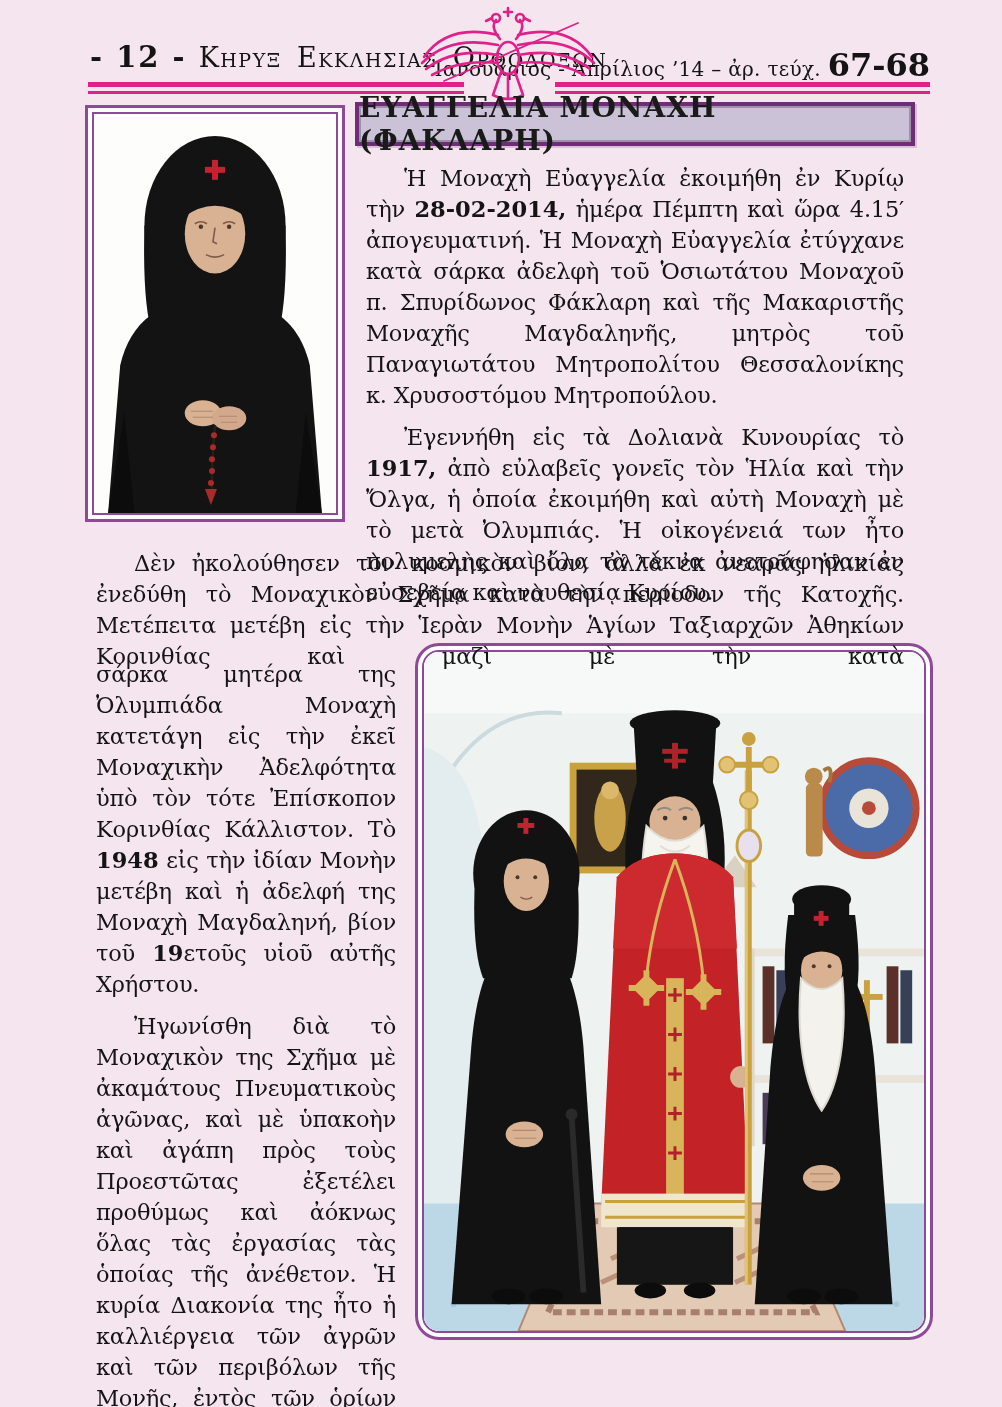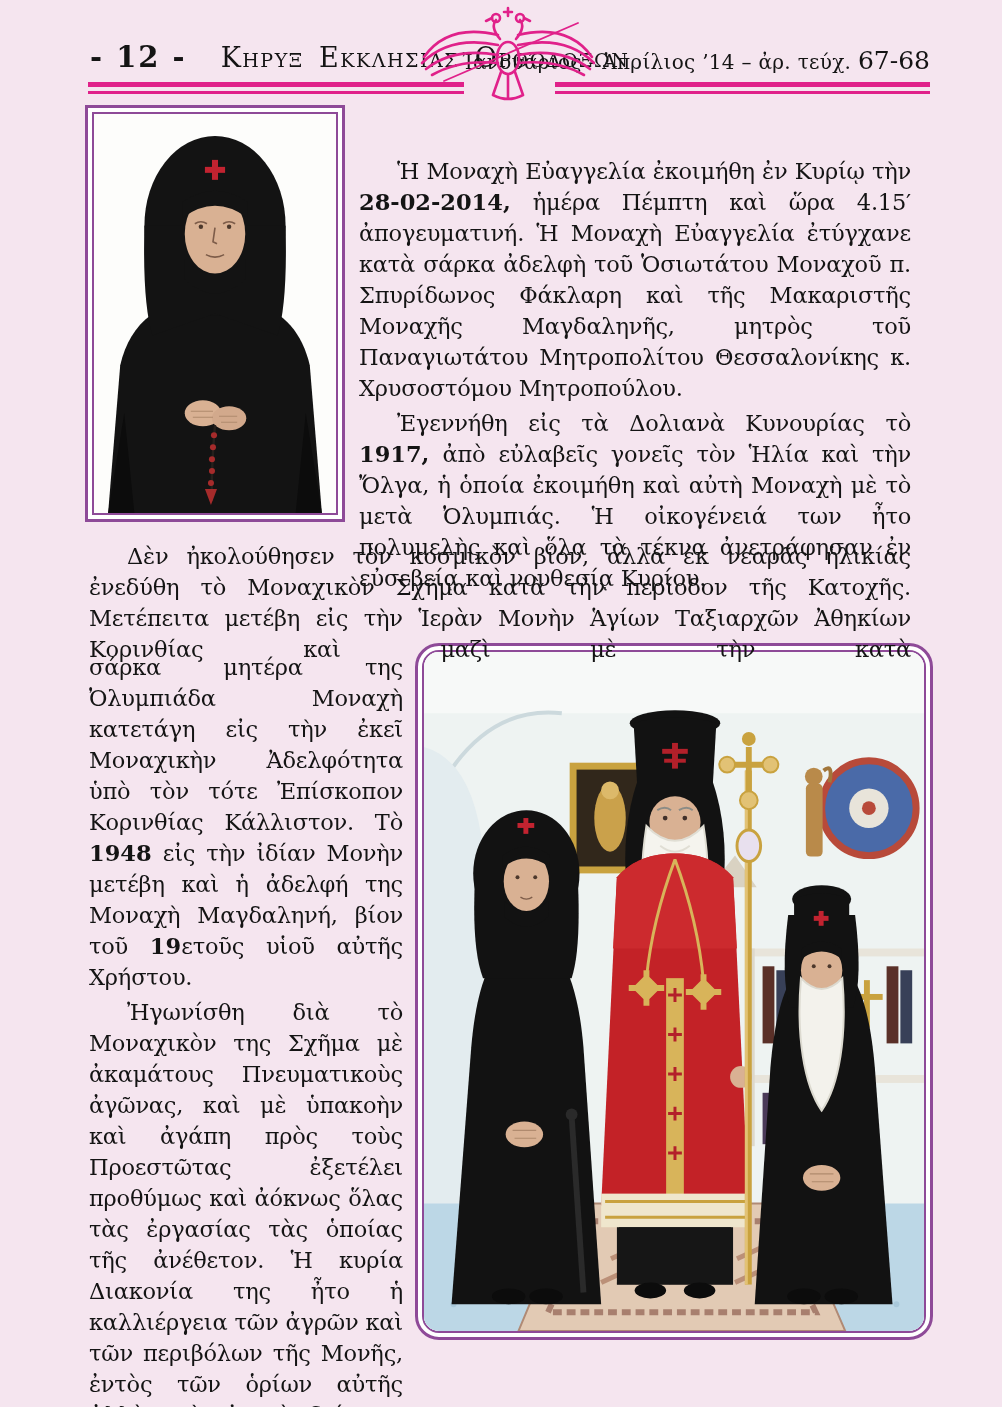--- a/index.html
+++ b/index.html
@@ -9,30 +9,30 @@
     font-family:"DejaVu Serif","Liberation Serif",serif;
     color:#141414;
     position:relative;
     overflow:hidden;
   }
   .page{position:absolute;inset:0;}
 
   
   .header-left{
     position:absolute;left:90px;top:40px;height:36px;
-    display:flex;align-items:baseline;gap:34px;white-space:nowrap;
+    display:flex;align-items:baseline;gap:12px;white-space:nowrap;
   }
   .page-num{font-size:29px;font-weight:bold;letter-spacing:2px;}
   .pub{font-size:19px;letter-spacing:1.5px;word-spacing:8px;font-weight:500;}
   .pub .cap-i{font-size:27px;}
   .issue{
     position:absolute;right:72px;top:46px;white-space:nowrap;
     font-size:20px;letter-spacing:0.3px;
   }
-  .issue-num{font-size:25px;font-weight:normal;letter-spacing:0;}
+  .issue-num{font-size:32px;font-weight:bold;letter-spacing:0;}
   .rule{position:absolute;height:14px;}
   .rule .bar1{height:5px;background:#e0218a;}
   .rule .bar2{height:3px;background:#e0218a;margin-top:4px;}
   .rule-left{left:88px;top:82px;width:376px;}
   .rule-right{left:555px;top:82px;width:375px;}
   .eagle{position:absolute;left:420px;top:5px;width:176px;height:97px;}
 
   
   .title-box{
     position:absolute;left:355px;top:102px;width:560px;height:44px;
@@ -59,21 +59,21 @@
   .frame-group{left:415px;top:643px;width:518px;height:697px;border-radius:24px;}
   .frame-group .photo-inner{border-radius:17px;}
   .photo-inner svg{display:block;width:100%;height:100%;}
 
   
   .para{
     text-align:justify;
     font-size:22.5px;line-height:31px;
     letter-spacing:-0.2px;
   }
-  .para p{margin:4px;}
+  .para p{margin:11px;}
   .indent{text-indent:38px;}
   .jlast{text-align-last:justify;}
   .bold{font-weight:bold;letter-spacing:0;}
   .col-right{position:absolute;left:355px;top:152px;width:560px;}
   .para-full{position:absolute;left:85px;top:537px;width:830px;}
   .col-left{position:absolute;left:85px;top:648px;width:322px;}
 </style>
 </head>
 <body>
 
@@ -113,20 +113,23 @@
       <circle cx="100" cy="13" r="4"></circle>
       <path d="M72,13 l-6,3"></path>
       <path d="M104,13 l6,3"></path>
       <path d="M88,3 v8 M84,7 h8"></path>
       <ellipse cx="88" cy="53" rx="11" ry="16"></ellipse>
       <path d="M81,67 L73,90 M88,69 L88,93 M95,67 L103,90 M73,90 Q88,98 103,90"></path>
       <path d="M24,76 L158,18" stroke-width="1.8"></path>
     </g>
   </svg>
 
+  <div class="title-box">
+    <h1>ΕΥΑΓΓΕΛΙΑ ΜΟΝΑΧΗ (ΦΑΚΛΑΡΗ)</h1>
+  </div>
 
   <div class="photo-frame frame-portrait">
     <div class="photo-inner">
       <svg viewBox="0 0 240 400" preserveAspectRatio="none">
         <rect width="240" height="400" fill="#fdfdfb"></rect>
 
         <path d="M14,400 L26,252 C36,208 66,184 120,184 C174,184 204,208 214,252 L226,400 Z" fill="#131313"></path>
         <path d="M14,400 L30,300 L40,400 Z" fill="#0c0c0c"></path>
         <path d="M226,400 L210,300 L200,400 Z" fill="#0c0c0c"></path>
 

